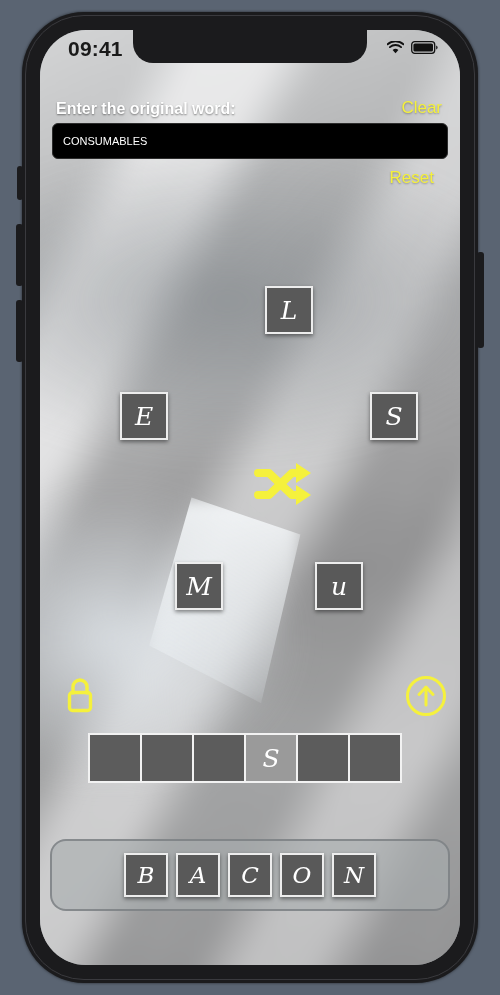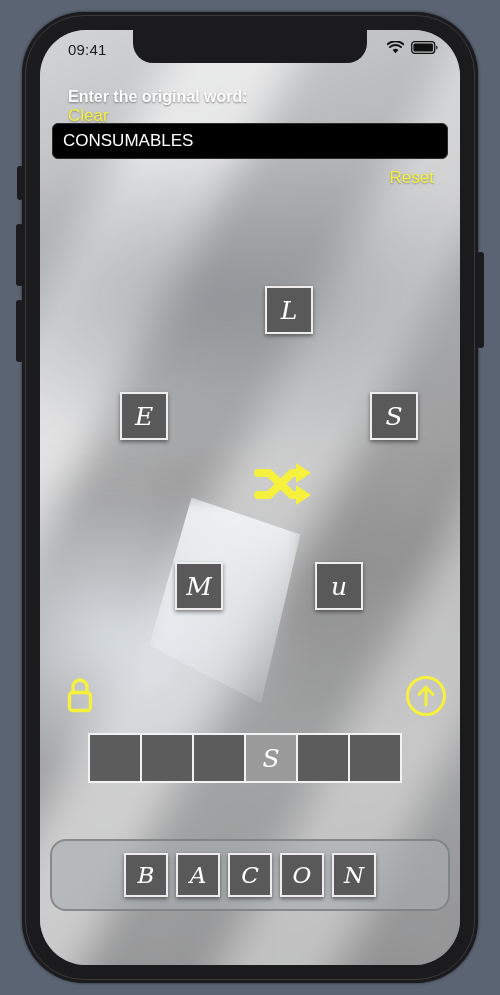--- a/index.html
+++ b/index.html
@@ -121,44 +121,43 @@
     height: 34px;
     z-index: 25;
     display: flex;
     align-items: center;
     justify-content: space-between;
     padding: 4px 22px 0 28px;
     box-sizing: border-box;
     color: #111;
   }
   .status-time {
-    font-size: 15px;
-    font-weight: normal;
+    font-size: 21px;
+    font-weight: bold;
     letter-spacing: .2px;
     color: #1a1a1a;
   }
   .status-right {
     display: flex;
     align-items: center;
     gap: 7px;
   }
 
   
   .header-row {
     position: absolute;
     top: 58px;
-    left: 12px; right: 0;
+    left: 0; right: 0;
     height: 30px;
     z-index: 20;
     display: flex;
-    align-items: flex-start;
+    align-items: flex-end;
     justify-content: space-between;
     padding: 0 18px 0 16px;
     box-sizing: border-box;
-    flex-direction: column;
   }
   .header-label {
     font-size: 16px;
     font-weight: bold;
     color: #ffffff;
     text-shadow: 0 1px 2px rgba(0,0,0,.45);
   }
   .link-btn {
     font-size: 17px;
     color: #f5f13c;
@@ -174,21 +173,21 @@
     position: absolute;
     top: 93px;
     left: 12px;
     width: 396px;
     height: 36px;
     box-sizing: border-box;
     background: #000000;
     border: 1px solid #2c2c2c;
     border-radius: 6px;
     color: #ffffff;
-    font-size: 17px;
+    font-size: 11px;
     font-family: "Liberation Sans", sans-serif;
     padding: 0 10px;
     z-index: 20;
     outline: none;
   }
 
   .reset-row {
     position: absolute;
     top: 138px;
     left: 0; right: 0;

